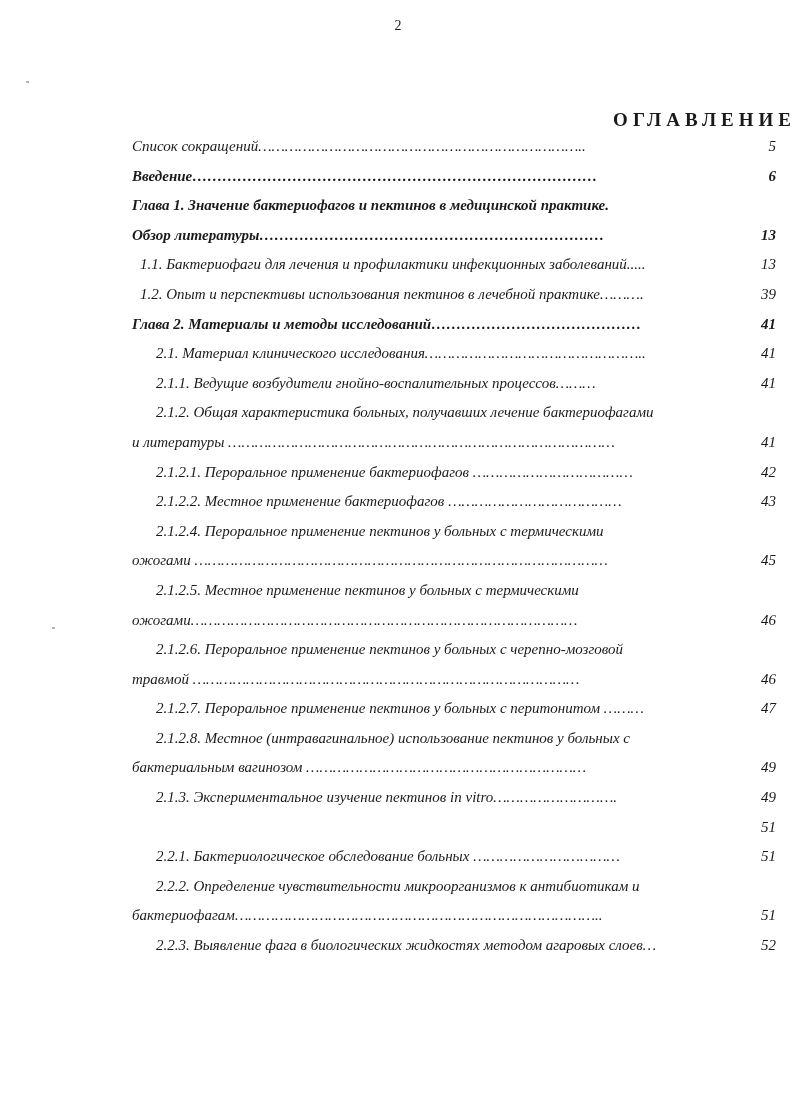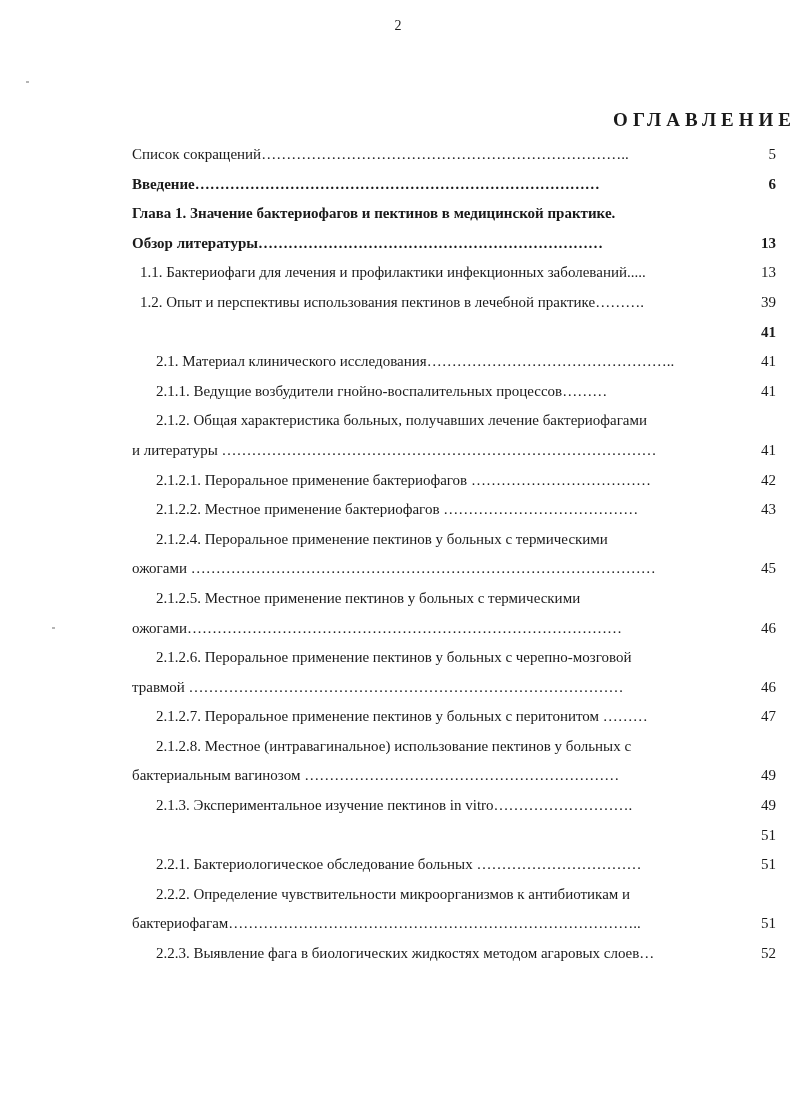--- a/index.html
+++ b/index.html
@@ -11,21 +11,21 @@
     .page-number {
       position: absolute; top: 18px; left: 0; width: 796px;
       text-align: center; font-size: 14px;
     }
     .toc-title {
       position: absolute; top: 109px; left: 0; width: 796px;
       text-align: right; font-size: 19px; font-weight: bold;
       letter-spacing: 5px;
     }
     .toc {
-      position: absolute; top: 140px; left: 132px; width: 650px;
+      position: absolute; top: 132px; left: 132px; width: 650px; font-style: italic;
     }
     .row {
       position: relative; height: 29.6px; line-height: 29.6px;
       font-size: 15px; white-space: nowrap;
     }
     .row .text { position: absolute; left: 0; }
     .row .page { position: absolute; right: 6px; text-align: right; }
     .bold { font-weight: bold; }
     .ind1 .text { left: 8px; }
     .ind2 .text { left: 24px; }
@@ -59,20 +59,21 @@
     </div>
     <div class="row ind1">
       <span class="text">1.1. Бактериофаги для лечения и профилактики инфекционных заболеваний.....</span>
       <span class="page">13</span>
     </div>
     <div class="row ind1">
       <span class="text">1.2. Опыт и перспективы использования пектинов в лечебной практике……….</span>
       <span class="page">39</span>
     </div>
     <div class="row bold">
+      <span class="text">Глава 2. Материалы и методы исследований……………………………………</span>
       <span class="page">41</span>
     </div>
     <div class="row ind2">
       <span class="text">2.1. Материал клинического исследования…………………………………………..</span>
       <span class="page">41</span>
     </div>
     <div class="row ind2">
       <span class="text">2.1.1. Ведущие возбудители гнойно-воспалительных процессов………</span>
       <span class="page">41</span>
     </div>

